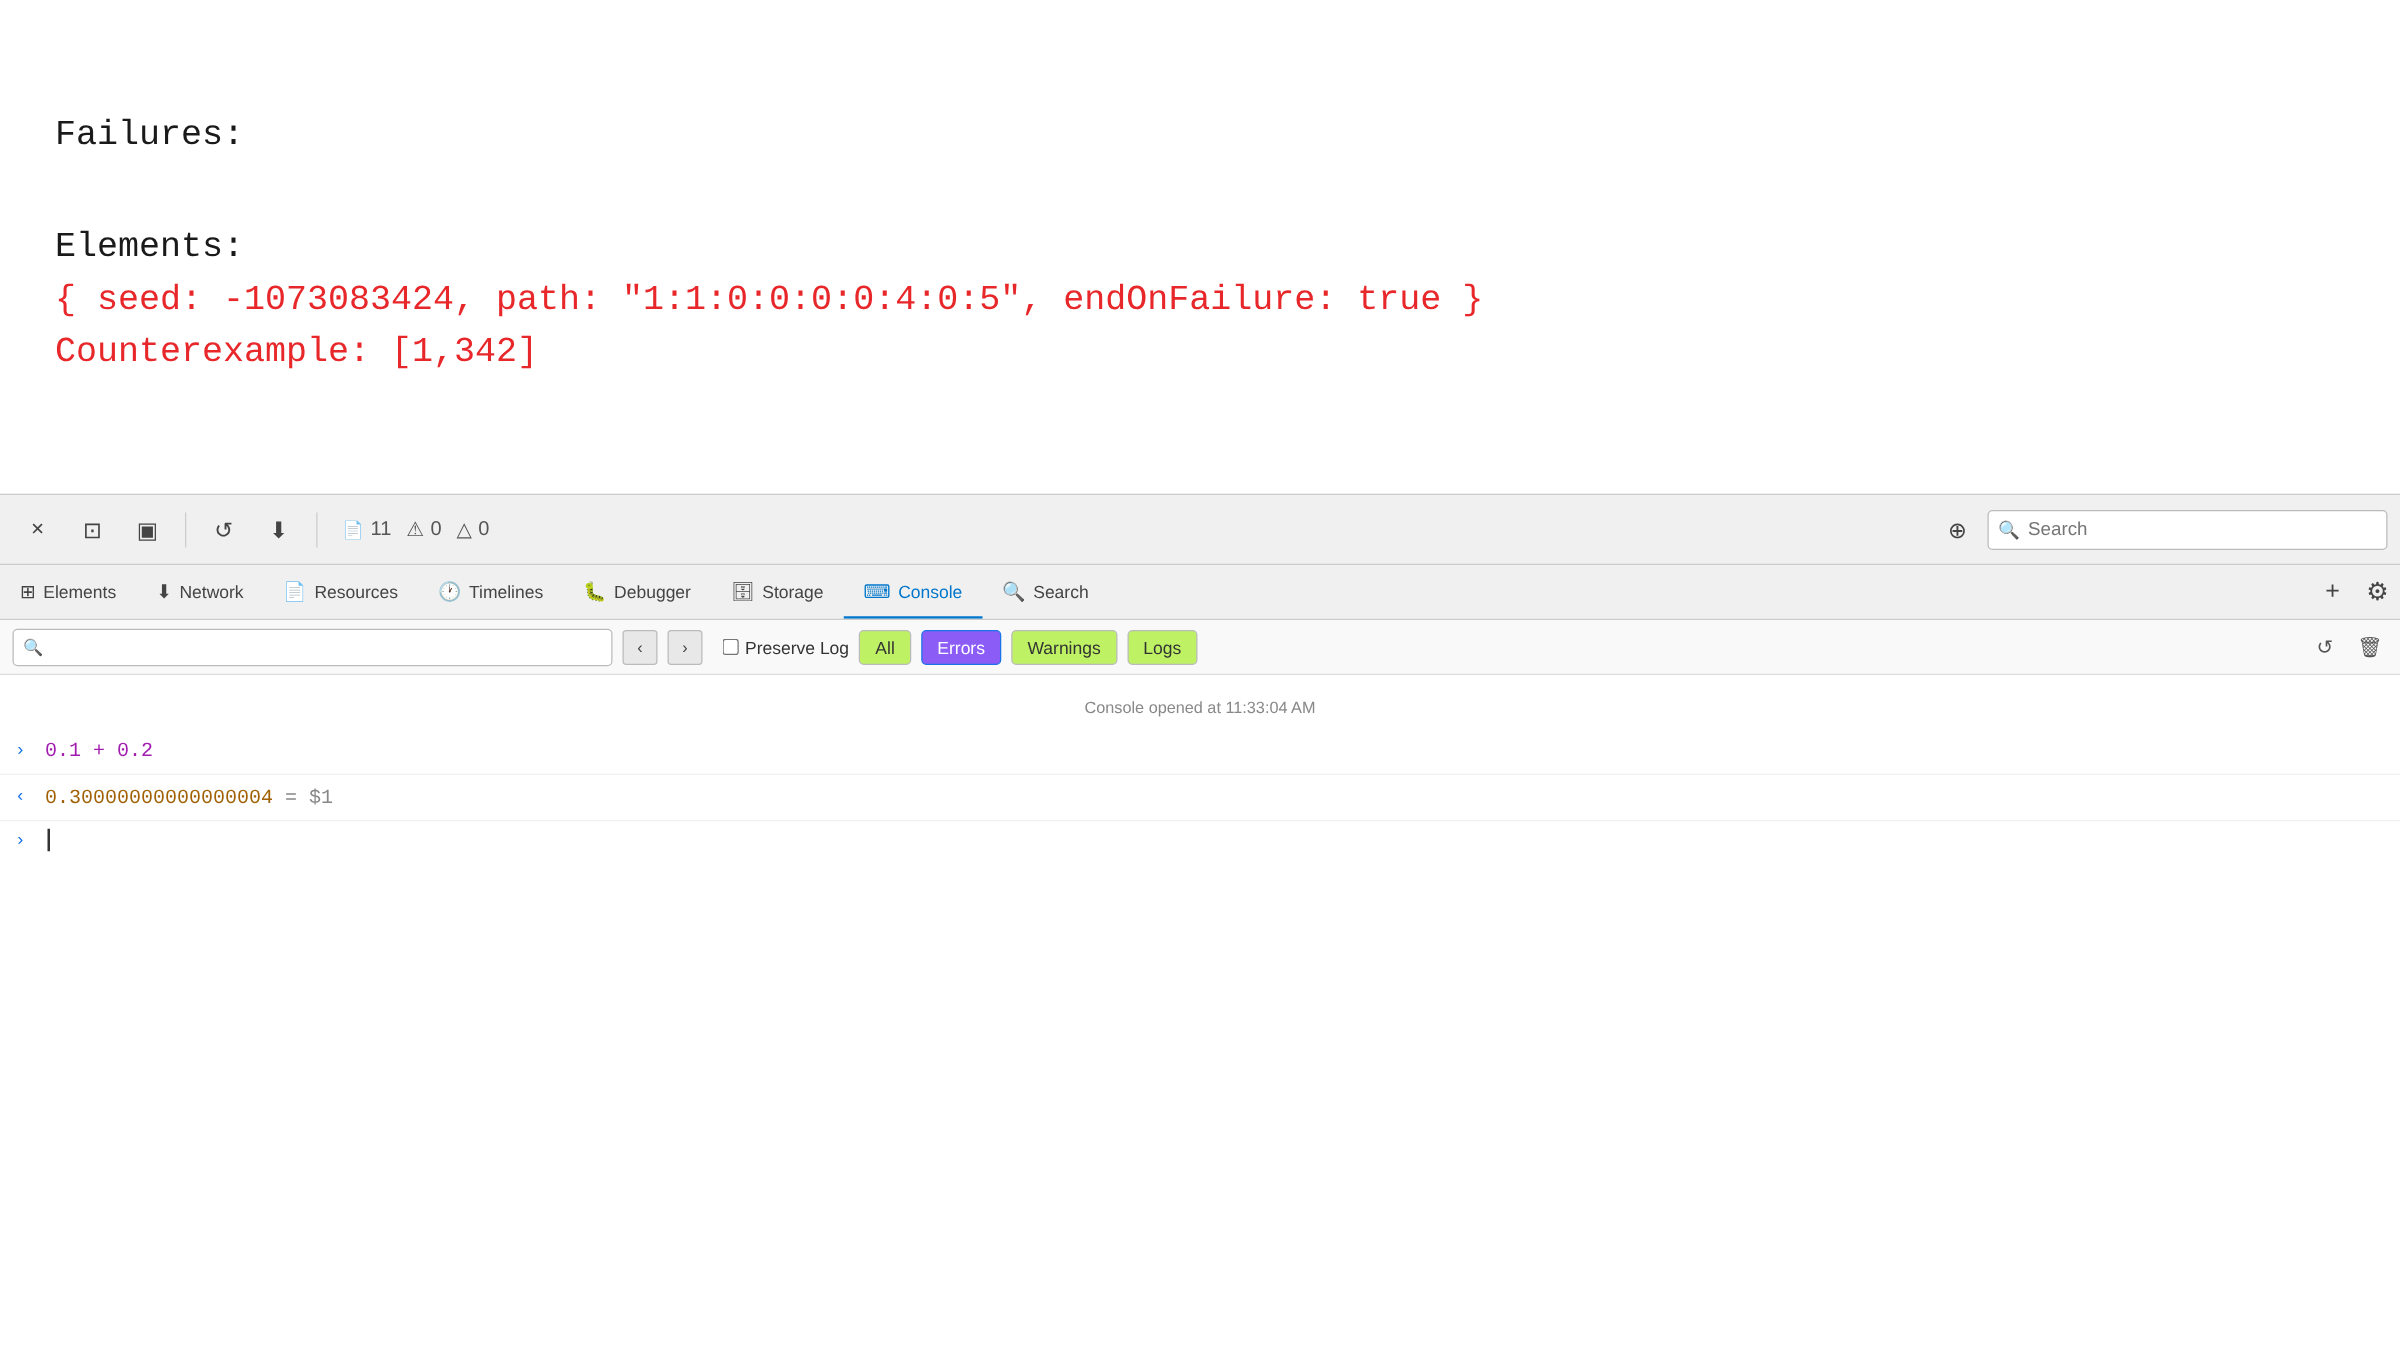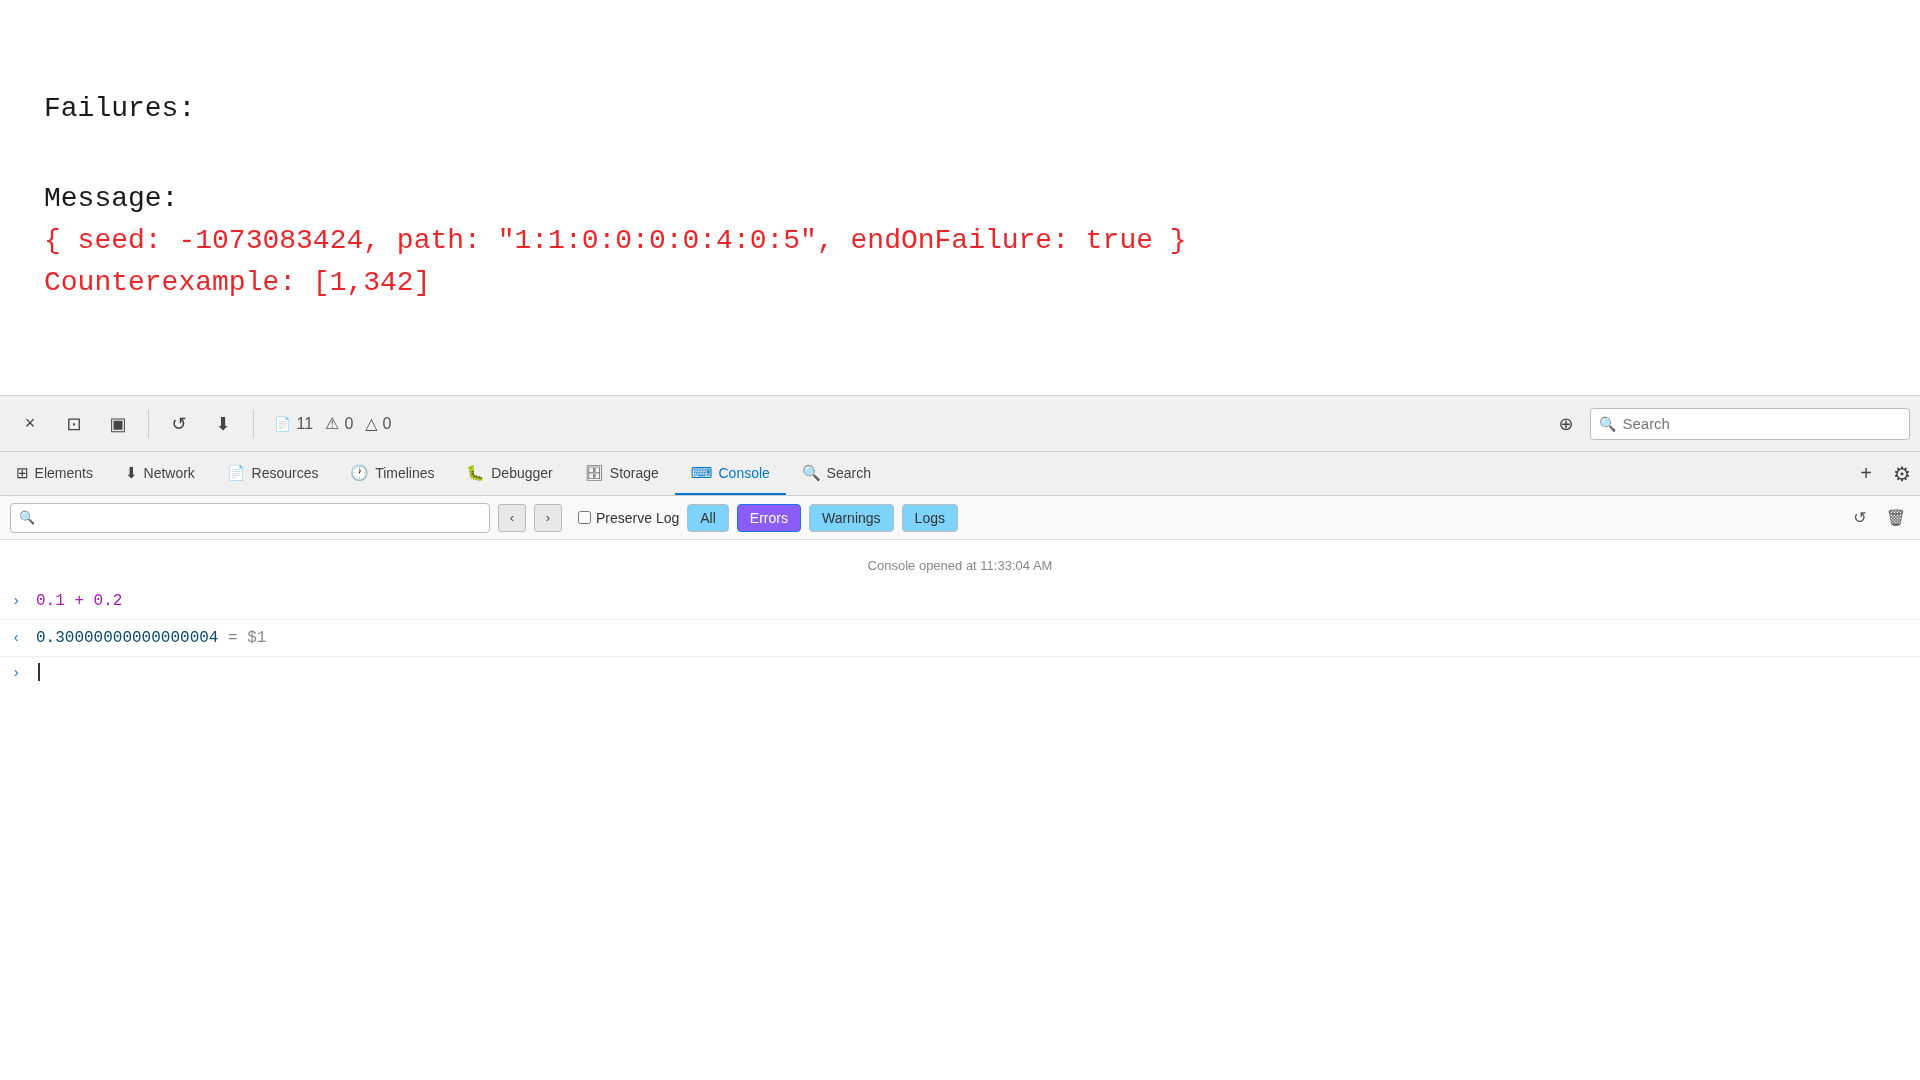--- a/index.html
+++ b/index.html
@@ -215,21 +215,21 @@
       font-size: 14px;
       color: #333;
       cursor: pointer;
       margin-left: 8px;
     }
 
     .filter-btn {
       padding: 4px 12px;
       border: 1px solid #bbb;
       border-radius: 4px;
-      background: #7dd3fc;
+      background: #bef264;
       font-size: 14px;
       color: #333;
       cursor: pointer;
       height: 28px;
     }
     .filter-btn.active {
       background: #8b5cf6;
       color: #fff;
       border-color: #1a73e8;
     }
@@ -279,21 +279,21 @@
       margin-right: 8px;
       font-size: 14px;
       margin-top: 2px;
       min-width: 16px;
     }
 
     .console-input-arrow { color: #1a73e8; }
     .console-output-arrow { color: #1a73e8; }
 
     .console-input-text { color: #a21caf; }
-    .console-output-text { color: #0c4a6e; text-align: center; }
+    .console-output-text { color: #a16207; text-align: center; }
     .console-output-special { color: #888; }
 
     
     .console-prompt {
       display: flex;
       align-items: center;
       padding: 6px 12px;
       font-family: 'Courier New', Courier, monospace;
       font-size: 16px;
     }
@@ -305,21 +305,21 @@
       margin-left: 2px;
       animation: blink 1s step-end infinite;
     }
     @keyframes blink { 50% { opacity: 0; } }
   </style>
 </head>
 <body>
 
 <div id="browser-content">
   <div class="failure-text">Failures:</div>
-  <div class="failure-text">   Message:</div>
+  <div class="failure-text">   Elements:</div>
   <div class="error-text">      { seed: -1073083424, path: "1:1:0:0:0:0:4:0:5", endOnFailure: true }</div>
   <div class="error-text">      Counterexample: [1,342]</div>
 </div>
 
 <div id="devtools">
 
   <div id="devtools-toolbar">
     <button class="toolbar-btn">×</button>
     <button class="toolbar-btn">⊡</button>
     <button class="toolbar-btn">▣</button>

